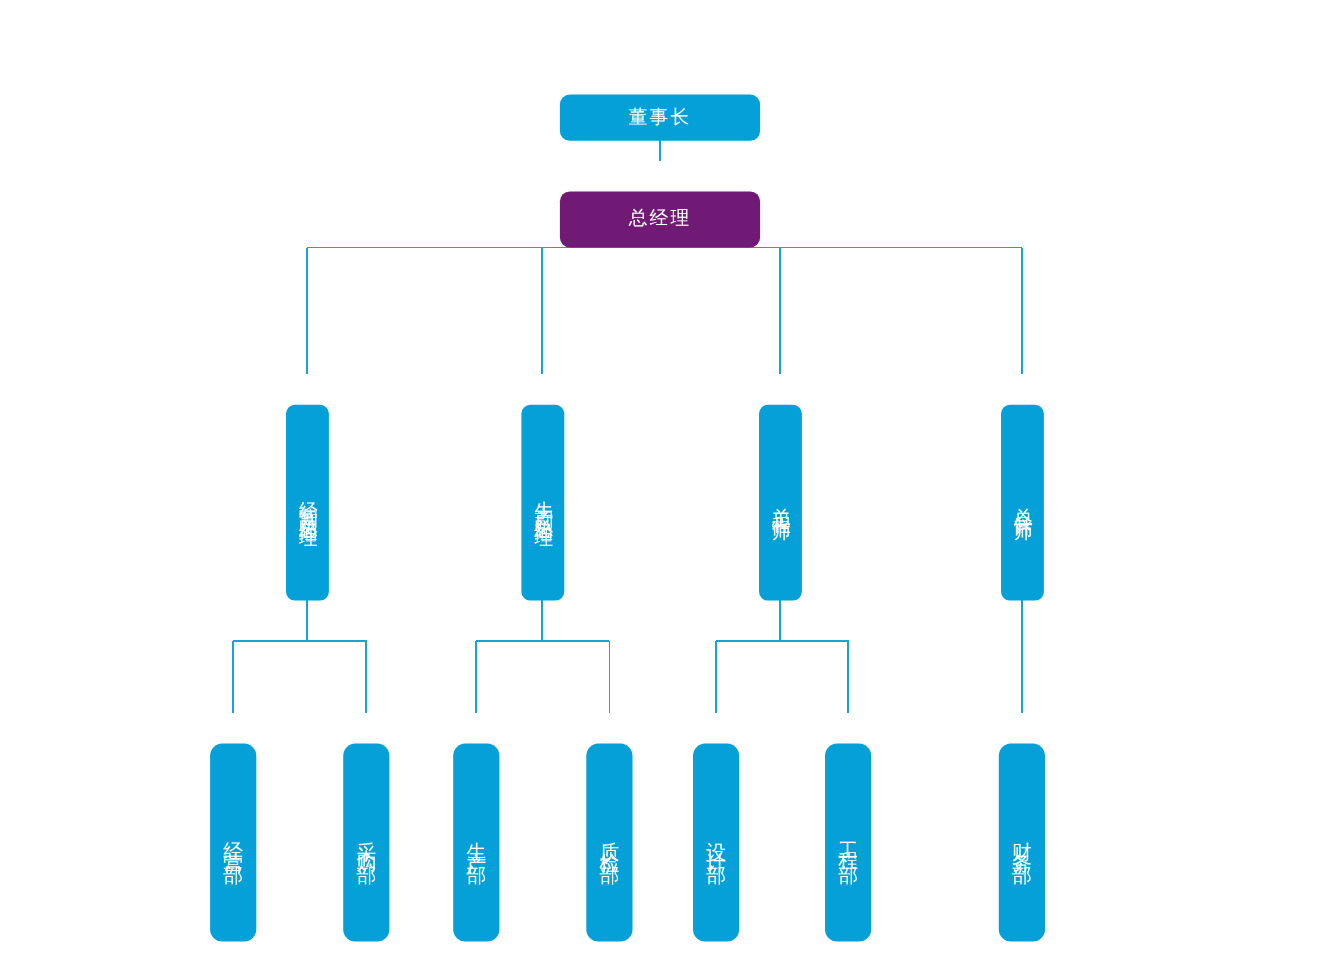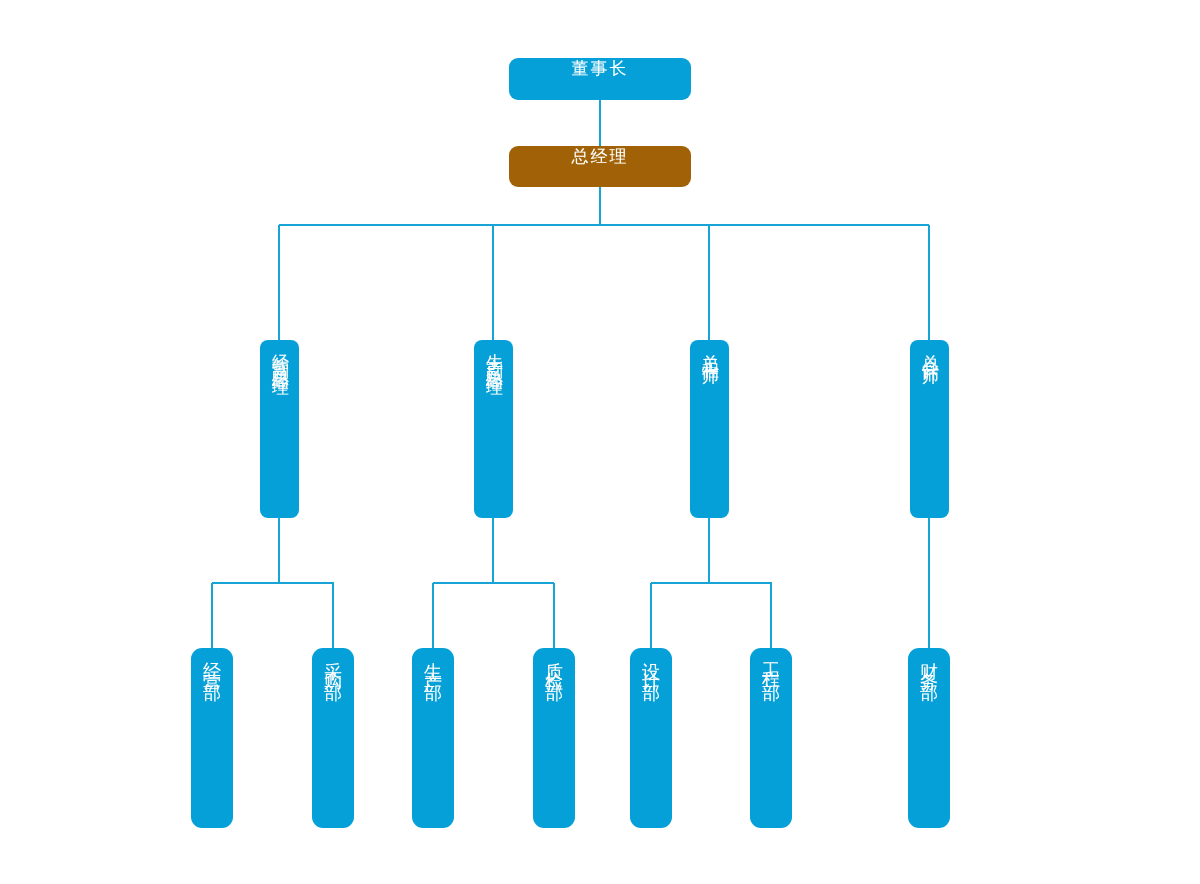--- a/index.html
+++ b/index.html
@@ -26,23 +26,24 @@
     height: 884px;
     pointer-events: none;
   }
   .node {
     position: absolute;
     box-sizing: border-box;
     background: #05A0D7;
     border-radius: 8px;
     color: #ffffff;
     display: flex;
-    align-items: flex-start;
+    align-items: center;
     justify-content: center;
     text-align: center;
+    margin-top: 28px;
   }
   .node .node-label {
     display: block;
     line-height: 1.34;
     letter-spacing: 0.5px;
     color: #ffffff;
     text-shadow: 0 0 1px rgba(255,255,255,0.25);
   }
   
   .node.horizontal {
@@ -102,21 +103,21 @@
       <line x1="771" y1="583" x2="771" y2="648"></line>
 
       <line x1="929" y1="518" x2="929" y2="648"></line>
     </g>
   </svg>
 
   <div class="node horizontal" style="left: 509px; top: 58px; width: 182px; height: 42px; background: rgb(5, 160, 215);">
     <span class="node-label">董事长</span>
   </div>
 
-  <div class="node horizontal" style="left: 509px; top: 146px; width: 182px; height: 41px; background: #a16207;">
+  <div class="node horizontal" style="left: 509px; top: 146px; width: 182px; height: 51px; background: #701a75;">
     <span class="node-label">总经理</span>
   </div>
 
   <div class="node vertical" style="left: 260px; top: 340px; width: 39px; height: 178px; background: rgb(5, 160, 215);">
     <span class="node-label">经营副总经理</span>
   </div>
 
   <div class="node vertical" style="left: 474px; top: 340px; width: 39px; height: 178px; background: rgb(5, 160, 215);">
     <span class="node-label">生产副总经理</span>
   </div>

